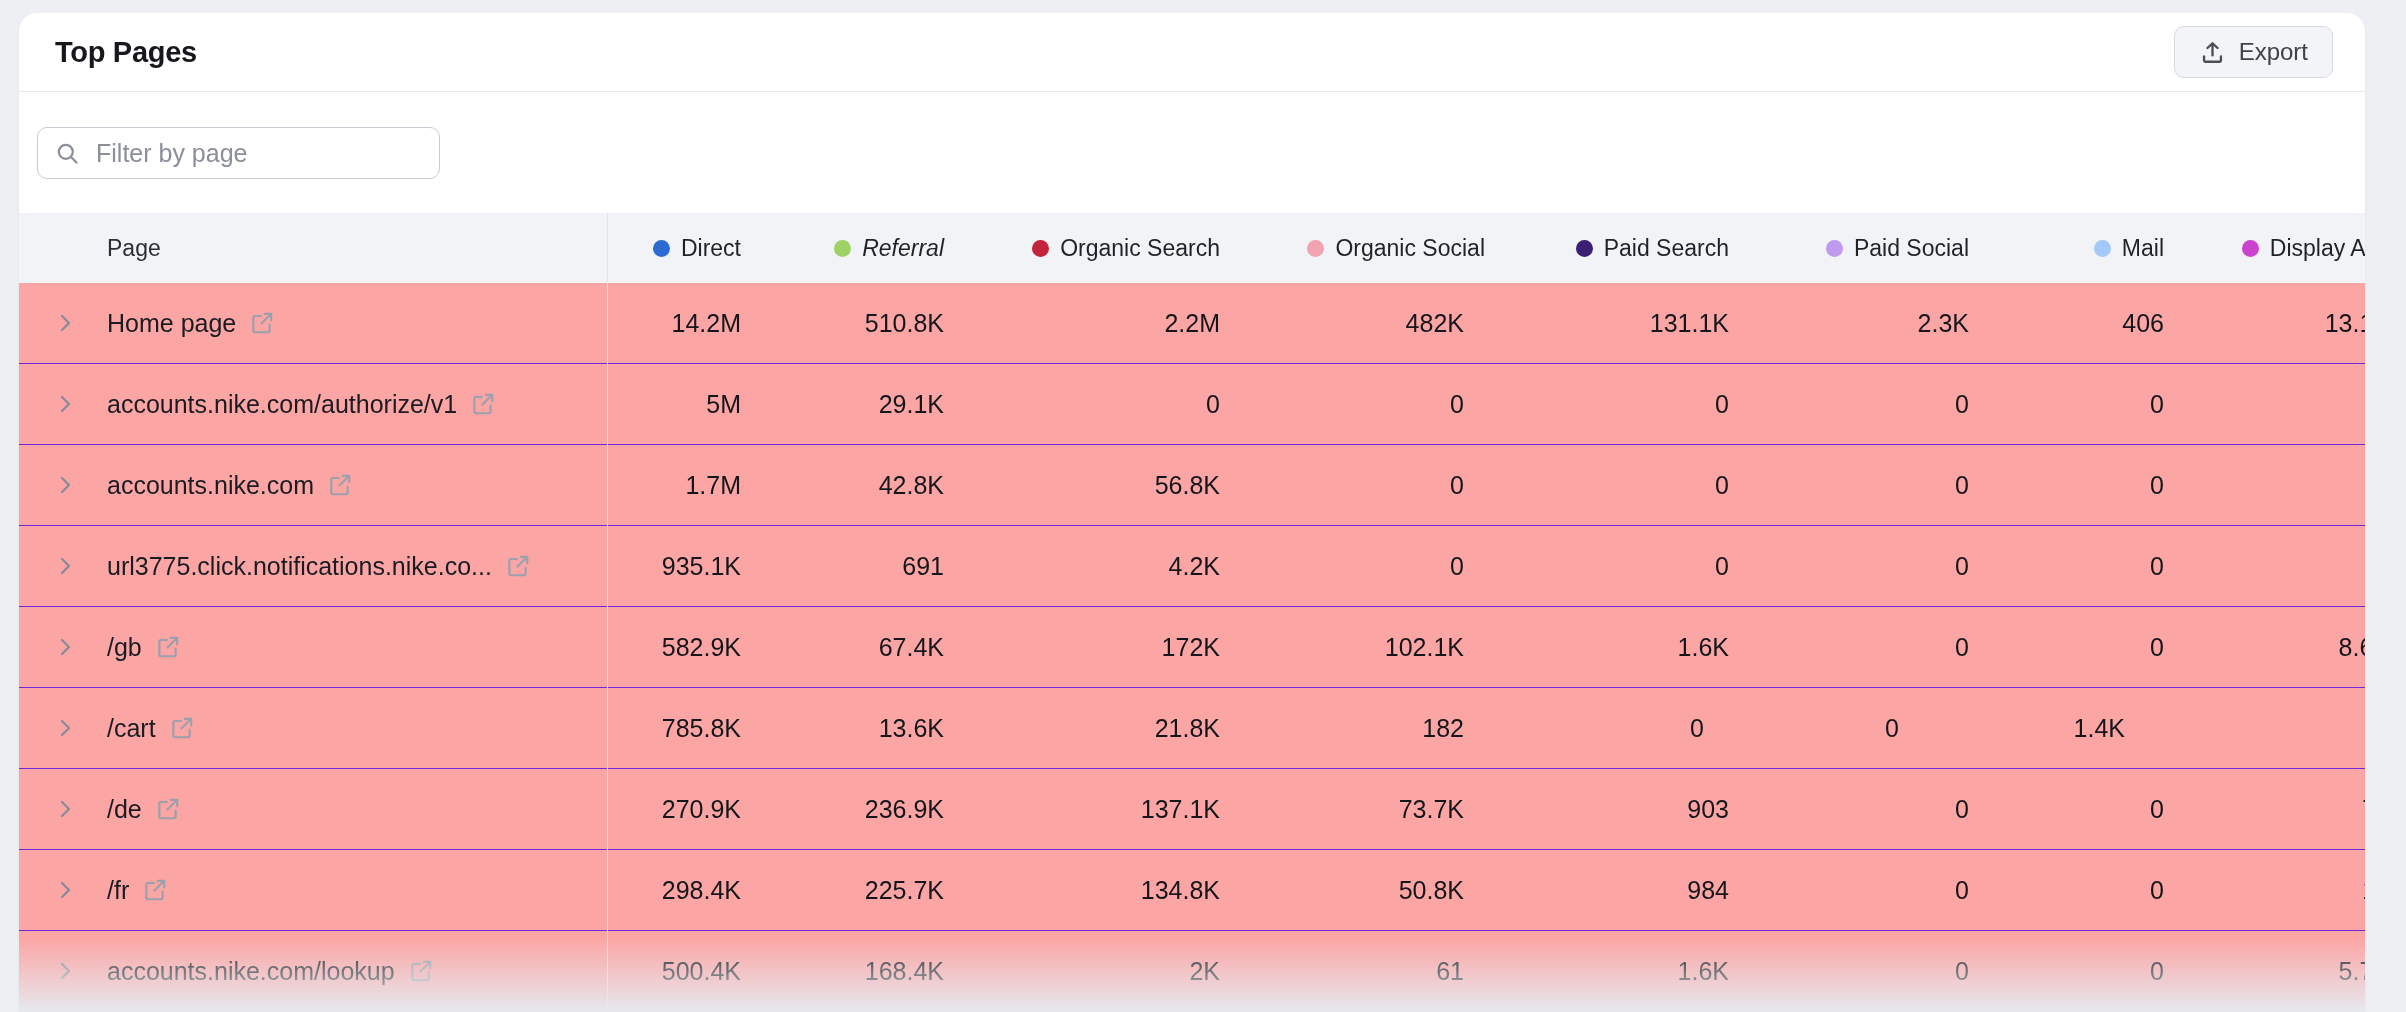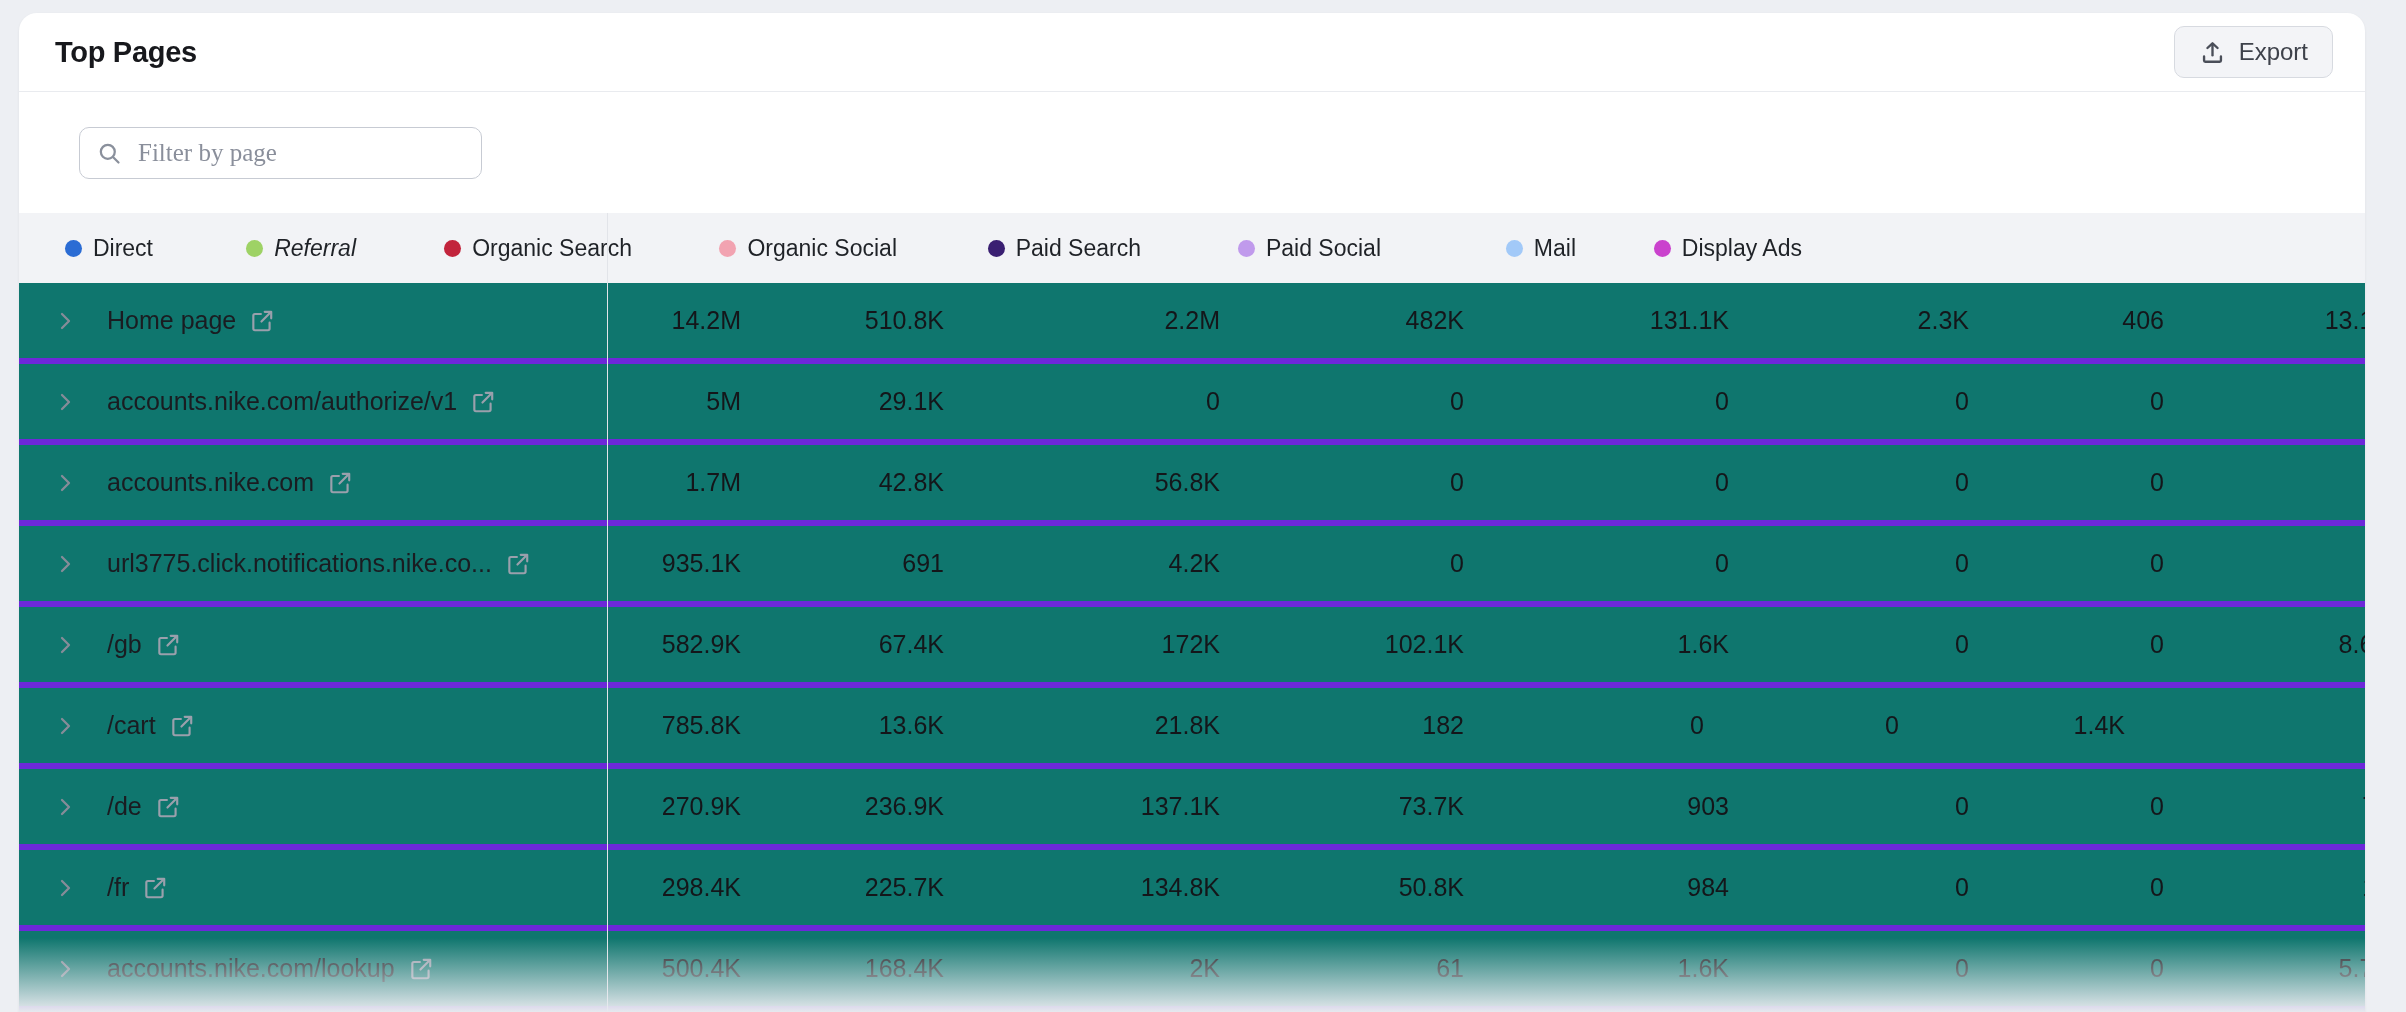--- a/index.html
+++ b/index.html
@@ -42,21 +42,21 @@
     height:52px;padding:0 24px;
     background:#f3f4f7;
     border:1px solid #d7dae0;
     border-radius:10px;
     font-family:inherit;
     font-size:24px;color:#3e424b;
     cursor:pointer;
   }
   .export-btn svg{display:block;}
   
-  .toolbar{padding:35px 60px 0;font-family:Liberation Serif, serif;}
+  .toolbar{padding:35px 18px 0;}
   .filter-box{
     position:relative;
     width:403px;height:52px;
     box-sizing:border-box;
   }
   .filter-box input{
     width:100%;height:100%;
     box-sizing:border-box;
     border:1px solid #c7cbd3;
     border-radius:10px;
@@ -96,22 +96,22 @@
   }
   .thead .cell{font-size:23px;color:#1f2227;}
   .dot{
     width:17px;height:17px;border-radius:50%;
     margin-right:11px;flex:0 0 auto;
   }
   .trow{
     display:flex;
     width:2371px;height:81px;
     box-sizing:border-box;
-    border-bottom:6px solid #6d28d9;
-    background:#0f766e;
+    border-bottom:1px solid #6d28d9;
+    background:#fca5a5;
   }
   .page-cell{
     width:588px;flex:0 0 588px;
     display:flex;align-items:center;
     padding-left:34px;box-sizing:border-box;
     overflow:hidden;
   }
   .chev{display:flex;width:24px;margin-right:30px;flex:0 0 auto;cursor:pointer;}
   .page-name{
     font-size:25px;color:#1a1c21;
@@ -157,20 +157,21 @@
               <path d="M15.3 15.3L20 20"></path>
           </svg>
         </span>
         <input type="text" placeholder="Filter by page" style="">
       </div>
     </div>
 
     <div class="table-wrap">
       <div class="t-inner">
         <div class="thead">
+          <div class="th-page">Page</div>
 
         <div class="cell" style="flex: 0 0 134px; width: 134px;">
               <span class="dot" style="background: rgb(43, 108, 212);"></span>
               <span>Direct</span>
             </div>
             <div class="cell" style="flex: 0 0 203px; width: 203px; font-style: italic;">
               <span class="dot" style="background: rgb(158, 210, 101);"></span>
               <span>Referral</span>
             </div>
             <div class="cell" style="flex: 0 0 276px; width: 276px;">

